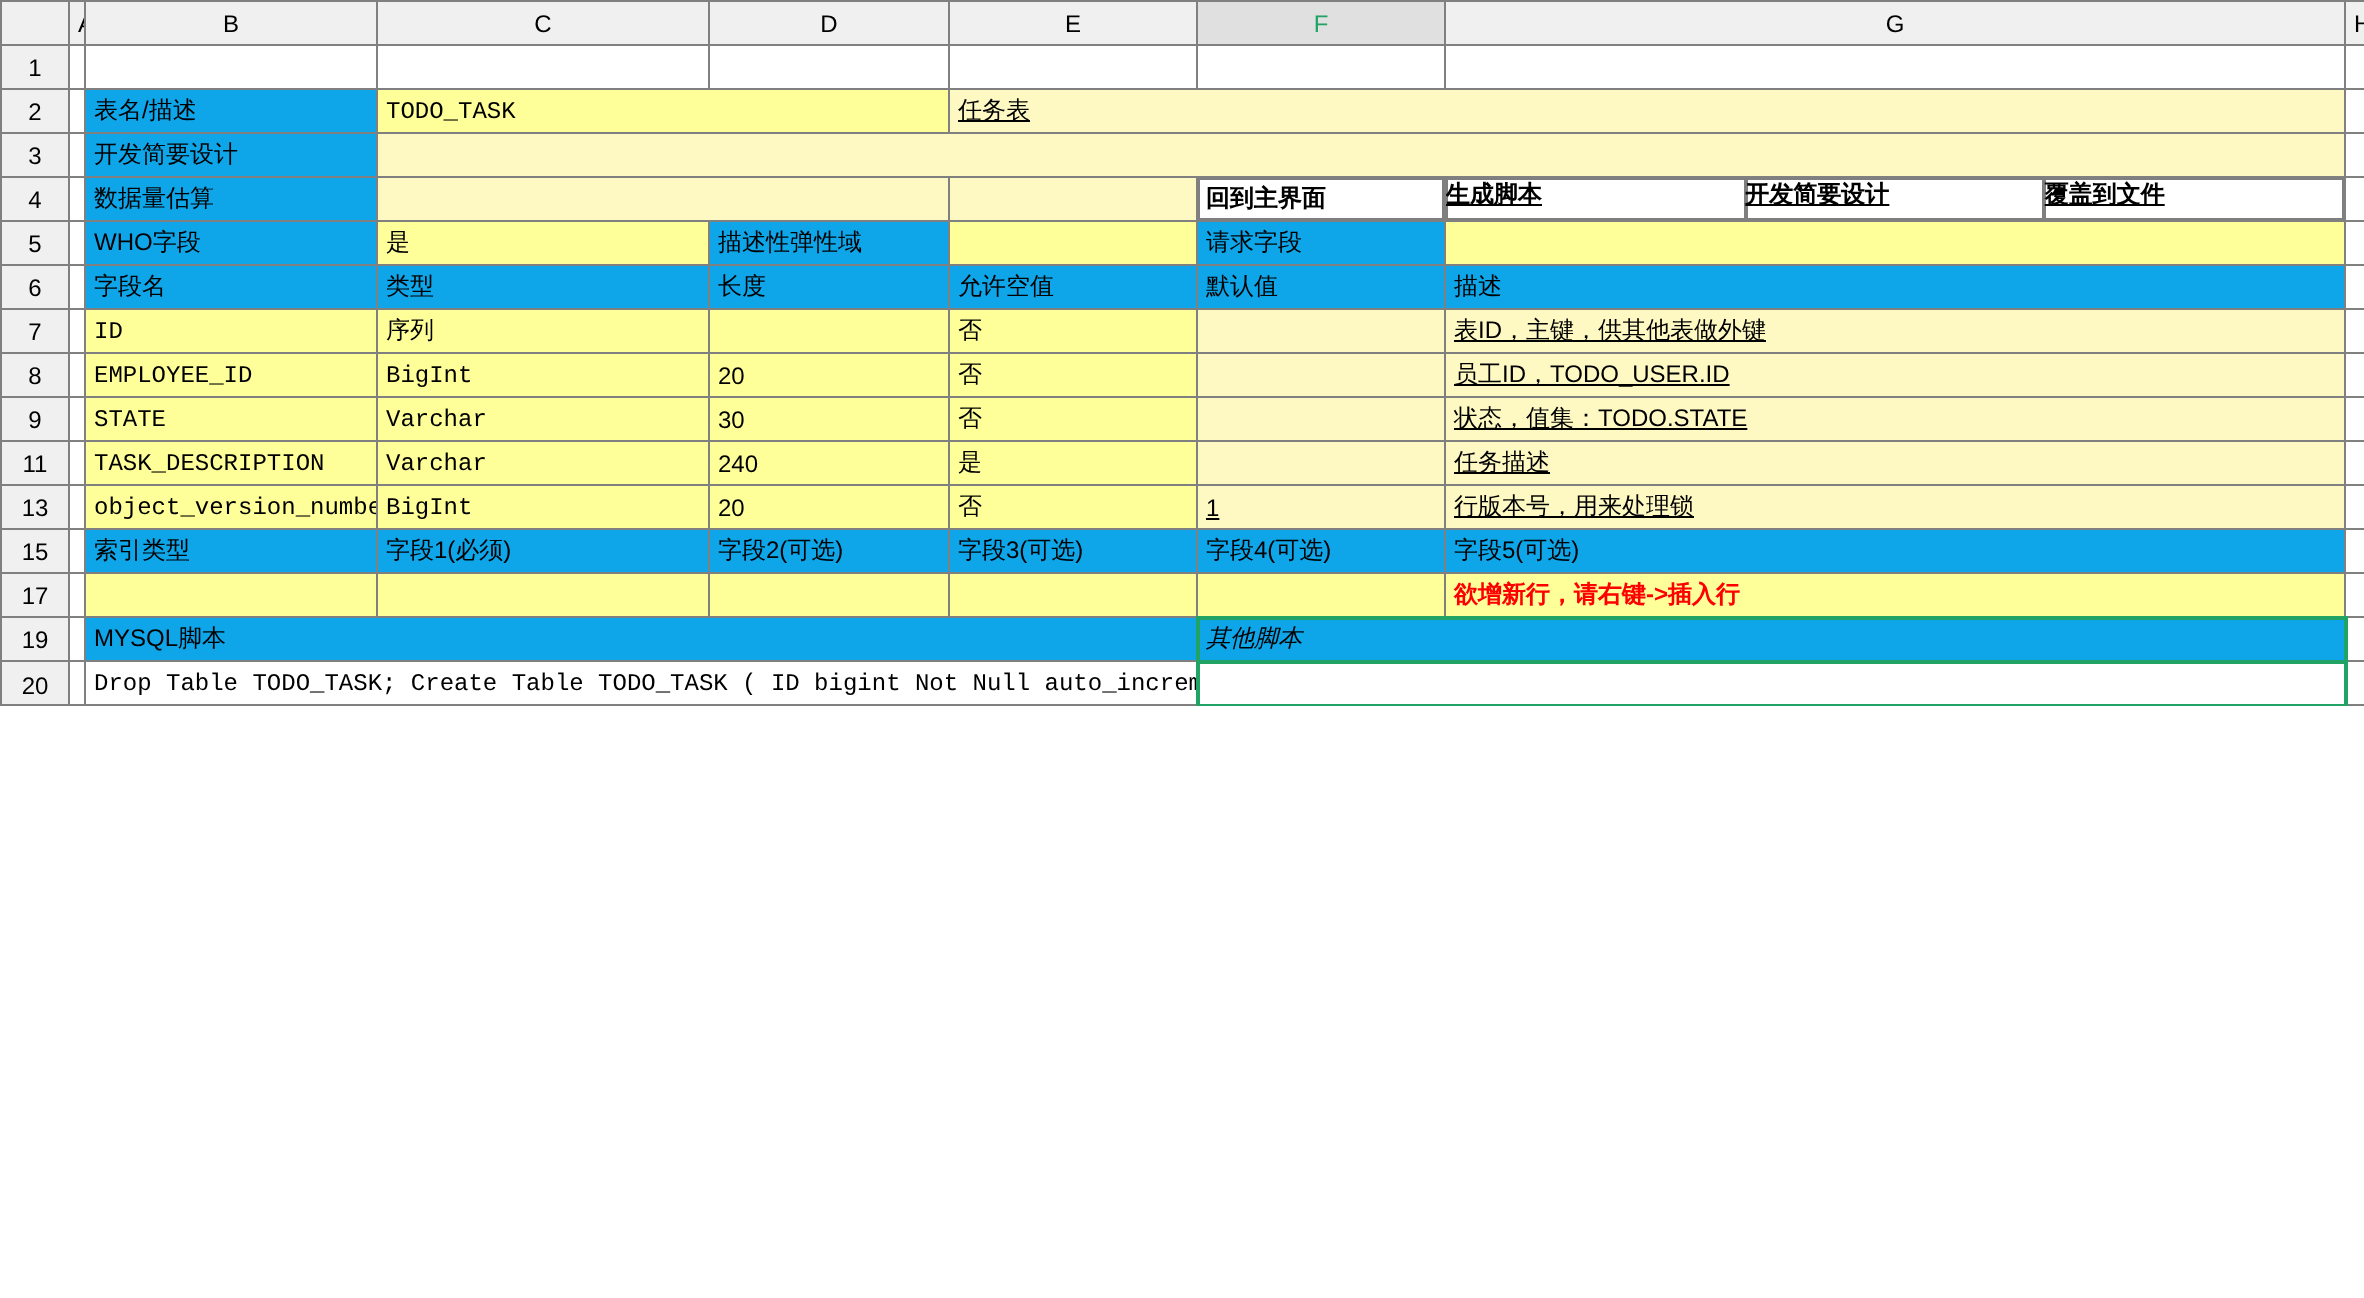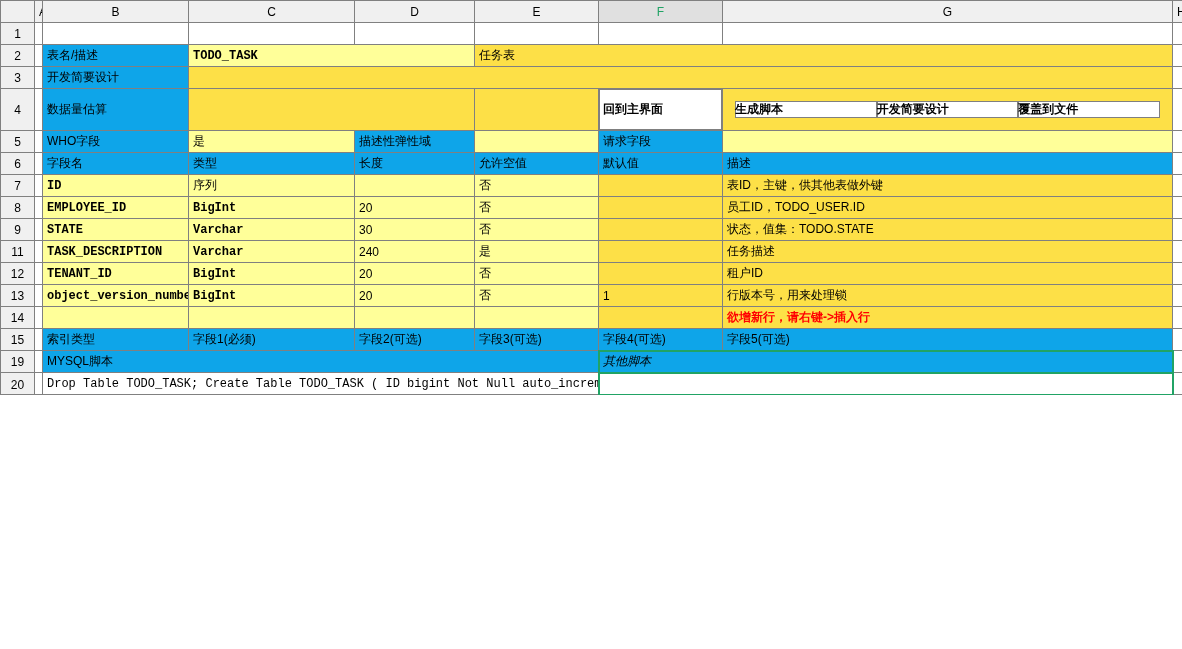--- a/index.html
+++ b/index.html
@@ -39,29 +39,29 @@
     background: #f0f0f0;
     text-align: center;
     font-weight: normal;
     border-right: 1px solid #a0a0a0;
     border-bottom: 1px solid #d0d0d0;
     width: 34px;
   }
   .col-F-sel { border-bottom: 2px solid #21a365; color:#21a365; background:#e0e0e0;}
   .teal { background: #0ea5e9; }
   .yellow { background: #ffff99; }
-  .white { background: #fde047; }
+  .white { background: #fef9c3; text-decoration: underline; }
   .btn-cell {
     background: #fff;
     box-shadow: inset 0 0 0 1px #7f7f7f;
     cursor: pointer;
   }
   .bold { font-weight: bold; }
   .redbold { color: #ff0000; font-weight: bold; }
-  .mono { font-family: "Courier New", monospace; font-weight: bold; }
+  .mono { font-family: "Courier New", monospace; }
   .script-area {
     border: 1px solid #808080;
     padding: 4px;
     height: 170px;
     font-family: "Courier New", monospace;
     white-space: pre;
     overflow: hidden;
     font-size: 12px;
     line-height: 16px;
     vertical-align: top;
@@ -129,21 +129,21 @@
     <td></td>
   </tr>
 
   <tr>
     <td class="row-header">4</td>
     <td></td>
     <td class="teal">数据量估算</td>
     <td class="white" colspan="2"></td>
     <td class="white"></td>
     <td class="btn-cell bold">回到主界面</td>
-    <td class="white" style="padding:12px;">
+    <td class="white" style="padding:0;">
       <div style="display:flex;height:100%;">
         <div class="btn-cell bold" style="flex:1;">生成脚本</div>
         <div class="btn-cell bold" style="flex:1;">开发简要设计</div>
         <div class="btn-cell bold" style="flex:1;">覆盖到文件</div>
       </div>
     </td>
     <td></td>
   </tr>
 
   <tr>
@@ -208,67 +208,56 @@
     <td></td>
     <td class="yellow mono">TASK_DESCRIPTION</td>
     <td class="yellow mono">Varchar</td>
     <td class="yellow">240</td>
     <td class="yellow">是</td>
     <td class="white"></td>
     <td class="white">任务描述</td>
     <td></td>
   </tr>
   <tr>
-    <td class="row-header">12</td>
-    <td></td>
-    <td class="yellow mono">TENANT_ID</td>
-    <td class="yellow mono">BigInt</td>
-    <td class="yellow">20</td>
-    <td class="yellow">否</td>
-    <td class="white"></td>
-    <td class="white">租户ID</td>
-    <td></td>
-  </tr>
-  <tr>
     <td class="row-header">13</td>
     <td></td>
     <td class="yellow mono">object_version_number</td>
     <td class="yellow mono">BigInt</td>
     <td class="yellow">20</td>
     <td class="yellow">否</td>
     <td class="white">1</td>
     <td class="white">行版本号，用来处理锁</td>
     <td></td>
   </tr>
 
-  <tr>
-    <td class="row-header">14</td>
-    <td></td>
-    <td class="yellow"></td>
-    <td class="yellow"></td>
-    <td class="yellow"></td>
-    <td class="yellow"></td>
-    <td class="white"></td>
-    <td class="white redbold">欲增新行，请右键-&gt;插入行</td>
-    <td></td>
-  </tr>
 
   <tr>
     <td class="row-header">15</td>
     <td></td>
     <td class="teal">索引类型</td>
     <td class="teal">字段1(必须)</td>
     <td class="teal">字段2(可选)</td>
     <td class="teal">字段3(可选)</td>
     <td class="teal">字段4(可选)</td>
     <td class="teal">字段5(可选)</td>
     <td></td>
   </tr>
 
 
+  <tr>
+    <td class="row-header">17</td>
+    <td></td>
+    <td class="yellow"></td>
+    <td class="yellow"></td>
+    <td class="yellow"></td>
+    <td class="yellow"></td>
+    <td class="yellow"></td>
+    <td class="yellow redbold">欲增新行，请右键-&gt;插入行</td>
+    <td></td>
+  </tr>
 
 
   <tr>
     <td class="row-header">19</td>
     <td></td>
     <td class="teal" colspan="4">MYSQL脚本</td>
     <td class="teal sel-border" colspan="2">其他脚本</td>
     <td></td>
   </tr>
 

